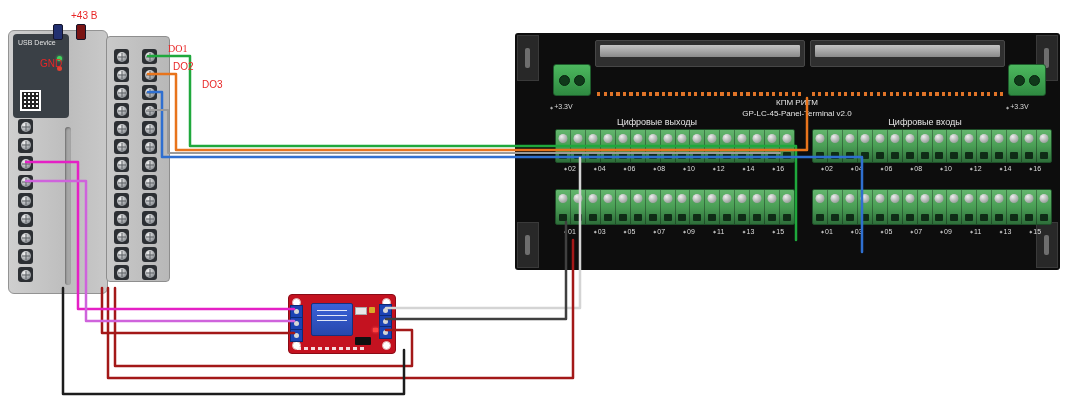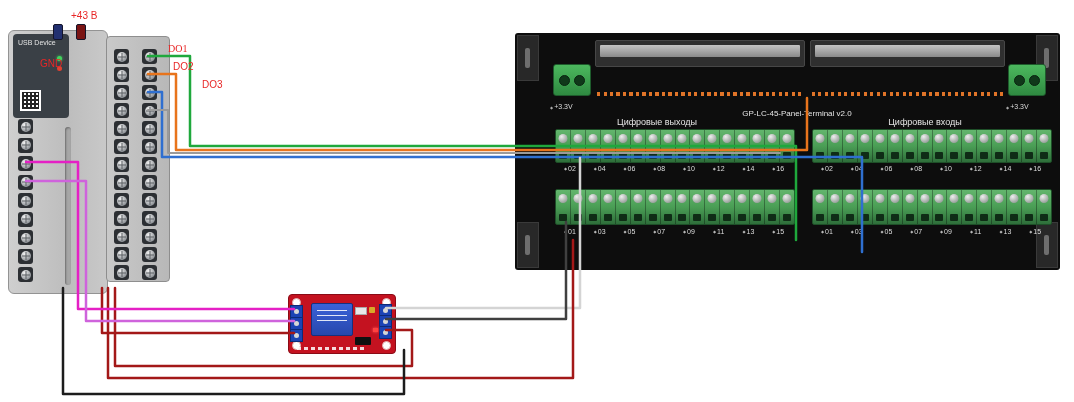--- a/index.html
+++ b/index.html
@@ -276,20 +276,21 @@
         <i></i>
         <i></i>
       </div>
     <div class="vterm" id="vterm-r">
         <i></i>
         <i></i>
       </div>
     <div class="v33" id="v33-l">+3.3V</div>
     <div class="v33" id="v33-r">+3.3V</div>
 
+    <div class="ptxt" id="panel-title1">КПМ РИТМ</div>
     <div class="ptxt" id="panel-title2">GP-LC-45-Panel-Terminal v2.0</div>
     <div class="ptxt" id="inputs-label">Цифровые входы</div>
     <div class="ptxt" id="outputs-label">Цифровые выходы</div>
 
     <div class="tstrip" id="strip-out-top">
         <div class="tcell">
           <div class="scr"></div>
           <div class="hole"></div>
         </div>
         <div class="tcell">

